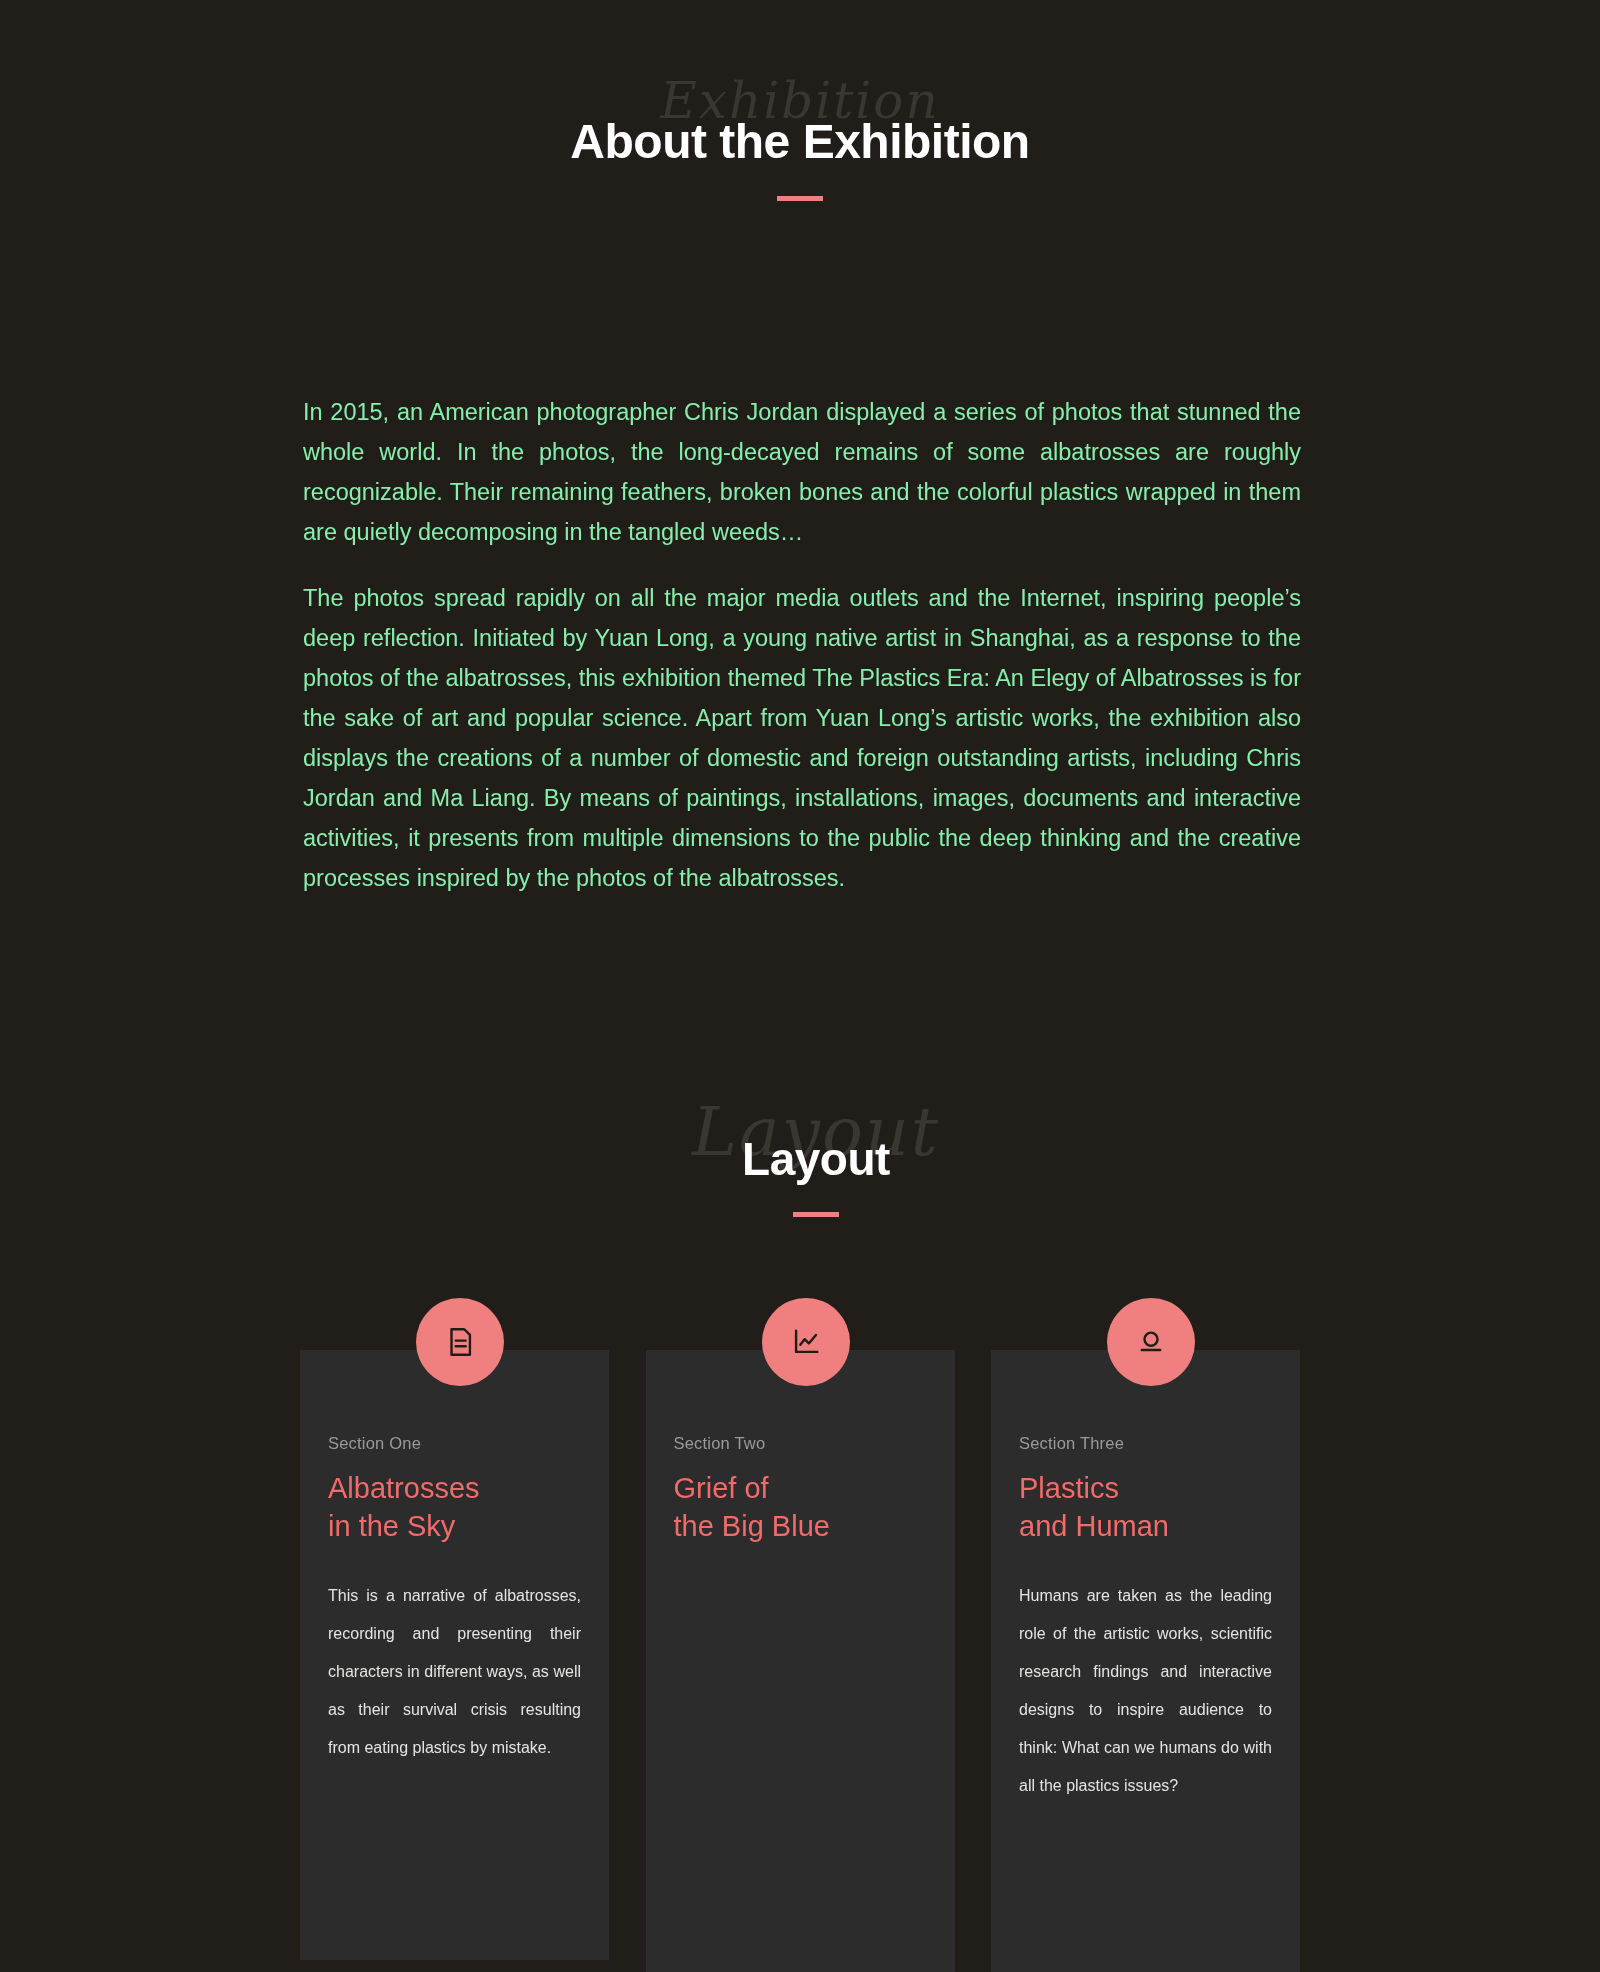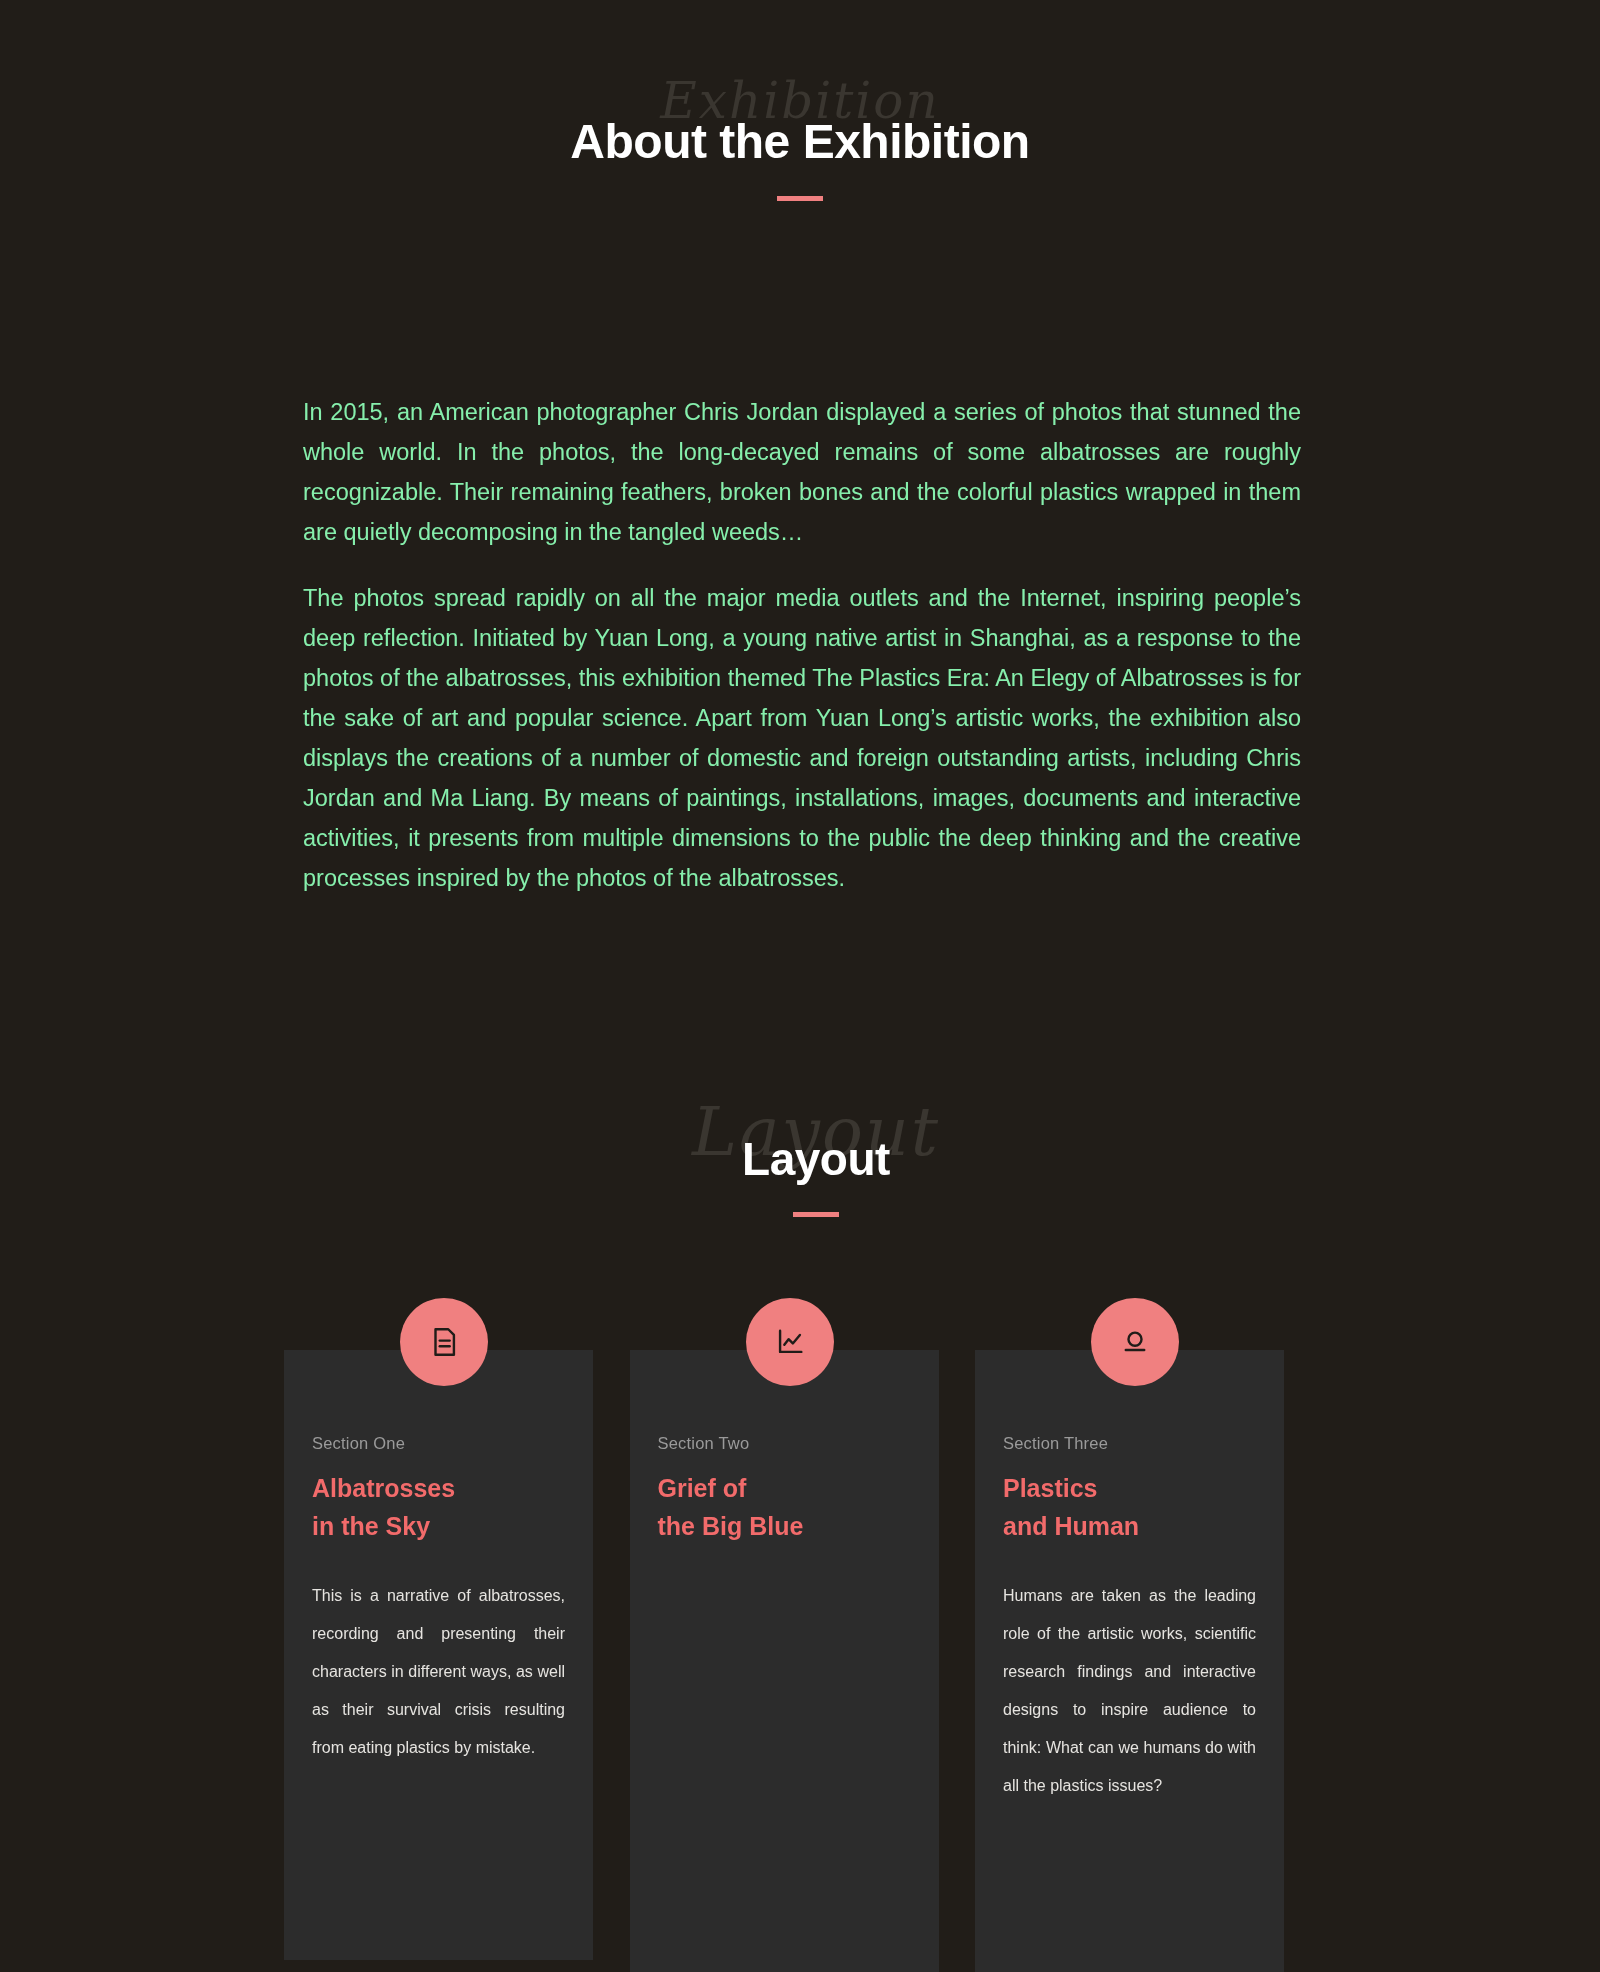--- a/index.html
+++ b/index.html
@@ -94,21 +94,21 @@
   #layout-head .script-watermark {
     font-size: 68px;
     top: -38px;
   }
   #layout-head .head-title { font-size: 46px; }
   #layout-head .accent-rule { margin-top: 30px; }
 
   
   .cards {
     position: absolute;
-    left: 284px;
+    left: 300px;
     top: 1232px;
     width: 1000px;
     display: flex;
     justify-content: space-between;
     align-items: flex-start;
   }
 
   .card {
     position: relative;
     width: 309px;
@@ -135,22 +135,22 @@
 
   .card-eyebrow {
     color: #9a9a9a;
     font-size: 16.5px;
     letter-spacing: 0.2px;
     margin-bottom: 16px;
   }
 
   .card-title {
     color: #f26b6b;
-    font-size: 25px;
-    font-weight: 700;
+    font-size: 29px;
+    font-weight: 400;
     line-height: 38px;
     white-space: pre-line;
     margin-bottom: 32px;
   }
 
   .card-text {
     color: #e6e4e0;
     font-size: 16px;
     line-height: 38px;
     text-align: justify;

